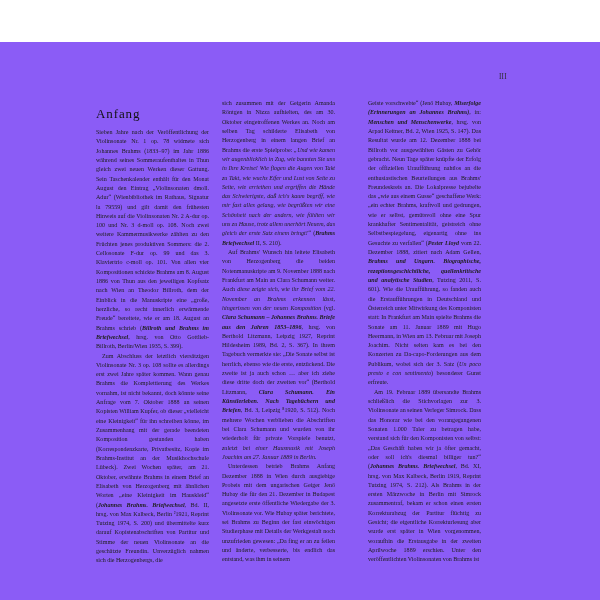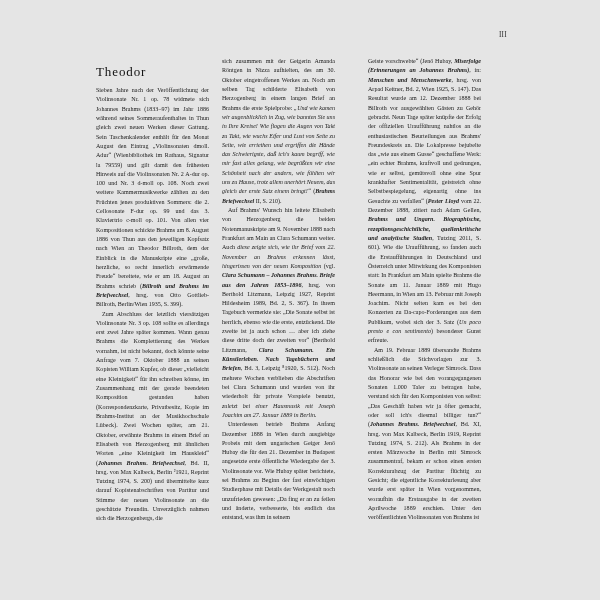--- a/index.html
+++ b/index.html
@@ -11,21 +11,22 @@
     width: 600px;
     height: 600px;
     position: relative;
     font-family: "Liberation Serif", "DejaVu Serif", serif;
     color: #1b1b1b;
     overflow: hidden;
   }
   #page {
     position: absolute;
     inset: 0;
-    background: #e5e5e5;
+    background: #8b5cf6;
+    margin-top: 42px;
   }
   #folio {
     position: absolute;
     top: 31px;
     left: 0;
     width: 507px;
     text-align: right;
     font-size: 7.2px;
     letter-spacing: 0.3px;
     color: #2a2a2a;
@@ -67,21 +68,21 @@
     font-style: italic;
   }
 </style>
 </head>
 <body>
 
 <div id="page">
 
   <div id="folio">III</div>
 
-  <h1 id="title">Theodor</h1>
+  <h1 id="title">Anfang</h1>
 
   <div class="col" id="col1">
       <p><span>Sieben Jahre nach der Veröffentlichung der Violinsonate Nr. 1 op. 78 widmete sich Johannes Brahms (1833–97) im Jahr 1886 während seines Sommeraufenthaltes in Thun gleich zwei neuen Werken dieser Gattung. Sein Taschenkalender enthält für den Monat August den Eintrag „Violinsonaten dmoll. Adur“ (Wienbibliothek im Rathaus, Signatur la 79559) und gilt damit den frühesten Hinweis auf die Violinsonaten Nr. 2 A-dur op. 100 und Nr. 3 d-moll op. 108. Noch zwei weitere Kammermusikwerke zählten zu den Früchten jenes produktiven Sommers: die 2. Cellosonate F-dur op. 99 und das 3. Klaviertrio c-moll op. 101. Von allen vier Kompositionen schickte Brahms am 8. August 1886 von Thun aus den jeweiligen Kopfsatz nach Wien an Theodor Billroth, dem der Einblick in die Manuskripte eine „große, herzliche, so recht innerlich erwärmende Freude“ bereitete, wie er am 18. August an Brahms schrieb (</span><span class="ttl">Billroth und Brahms im Briefwechsel</span><span>, hrsg. von Otto Gottlieb-Billroth, Berlin/Wien 1935, S. 399).</span></p>
       <p><span>Zum Abschluss der letztlich viersätzigen Violinsonate Nr. 3 op. 108 sollte es allerdings erst zwei Jahre später kommen. Wann genau Brahms die Komplettierung des Werkes vornahm, ist nicht bekannt, doch könnte seine Anfrage vom 7. Oktober 1888 an seinen Kopisten William Kupfer, ob dieser „vielleicht eine Kleinigkeit“ für ihn schreiben könne, im Zusammenhang mit der gerade beendeten Komposition gestanden haben (Korrespondenzkarte, Privatbesitz, Kopie im Brahms-Institut an der Musikhochschule Lübeck). Zwei Wochen später, am 21. Oktober, erwähnte Brahms in einem Brief an Elisabeth von Herzogenberg mit ähnlichen Worten „eine Kleinigkeit im Hauskleid“ (</span><span class="ttl">Johannes Brahms. Briefwechsel</span><span>, Bd. II, hrsg. von Max Kalbeck, Berlin ²1921, Reprint Tutzing 1974, S. 200) und übermittelte kurz darauf Kopistenabschriften von Partitur und Stimme der neuen Violinsonate an die geschätzte Freundin. Unverzüglich nahmen sich die Herzogenbergs, die</span></p>
     </div>
   <div class="col" id="col2">
       <p><span>sich zusammen mit der Geigerin Amanda Röntgen in Nizza aufhielten, des am 30. Oktober eingetroffenen Werkes an. Noch am selben Tag schilderte Elisabeth von Herzogenberg in einem langen Brief an Brahms die erste Spielprobe: </span><span class="q">„Und wie kamen wir augenblicklich in Zug, wie bannten Sie uns in Ihre Kreise! Wie flogen die Augen von Takt zu Takt, wie wuchs Eifer und Lust von Seite zu Seite, wie erriethen und ergriffen die Hände das Schwierigste, daß ich's kaum begriff, wie mir fast alles gelang, wie begrüßten wir eine Schönheit nach der andern, wie fühlten wir uns zu Hause, trotz allem unerhört Neuem, das gleich der erste Satz einem bringt!“</span><span> (</span><span class="ttl">Brahms Briefwechsel</span><span> II, S. 210).</span></p>
       <p><span>Auf Brahms' Wunsch hin leitete Elisabeth von Herzogenberg die beiden Notenmanuskripte am 9. November 1888 nach Frankfurt am Main an Clara Schumann weiter. Auch </span><span class="q">diese zeigte sich, wie ihr Brief vom 22. November an Brahms erkennen lässt, hingerissen von der neuen Komposition</span><span> (vgl. </span><span class="ttl">Clara Schumann – Johannes Brahms. Briefe aus den Jahren 1853–1896</span><span>, hrsg. von Berthold Litzmann, Leipzig 1927, Reprint Hildesheim 1989, Bd. 2, S. 367). In ihrem Tagebuch vermerkte sie: „Die Sonate selbst ist herrlich, ebenso wie die erste, entzückend. Die zweite ist ja auch schon … aber ich ziehe diese dritte doch der zweiten vor“ (Berthold Litzmann, </span><span class="ttl">Clara Schumann. Ein Künstlerleben. Nach Tagebüchern und Briefen</span><span>, Bd. 3, Leipzig ⁸1920, S. 512). Noch mehrere Wochen verblieben die Abschriften bei Clara Schumann und wurden von ihr wiederholt für private Vorspiele benutzt, </span><span class="q">zuletzt bei einer Hausmusik mit Joseph Joachim am 27. Januar 1889 in Berlin.</span></p>
       <p><span>Unterdessen betrieb Brahms Anfang Dezember 1888 in Wien durch ausgiebige Probeis mit dem ungarischen Geiger Jenő Hubay die für den 21. Dezember in Budapest angesetzte erste öffentliche Wiedergabe der 3. Violinsonate vor. Wie Hubay später berichtete, sei Brahms zu Beginn der fast einwöchigen Studierphase mit Details der Werkgestalt noch unzufrieden gewesen: „Da fing er an zu feilen und änderte, verbesserte, bis endlich das entstand, was ihm in seinem</span></p>
     </div>

